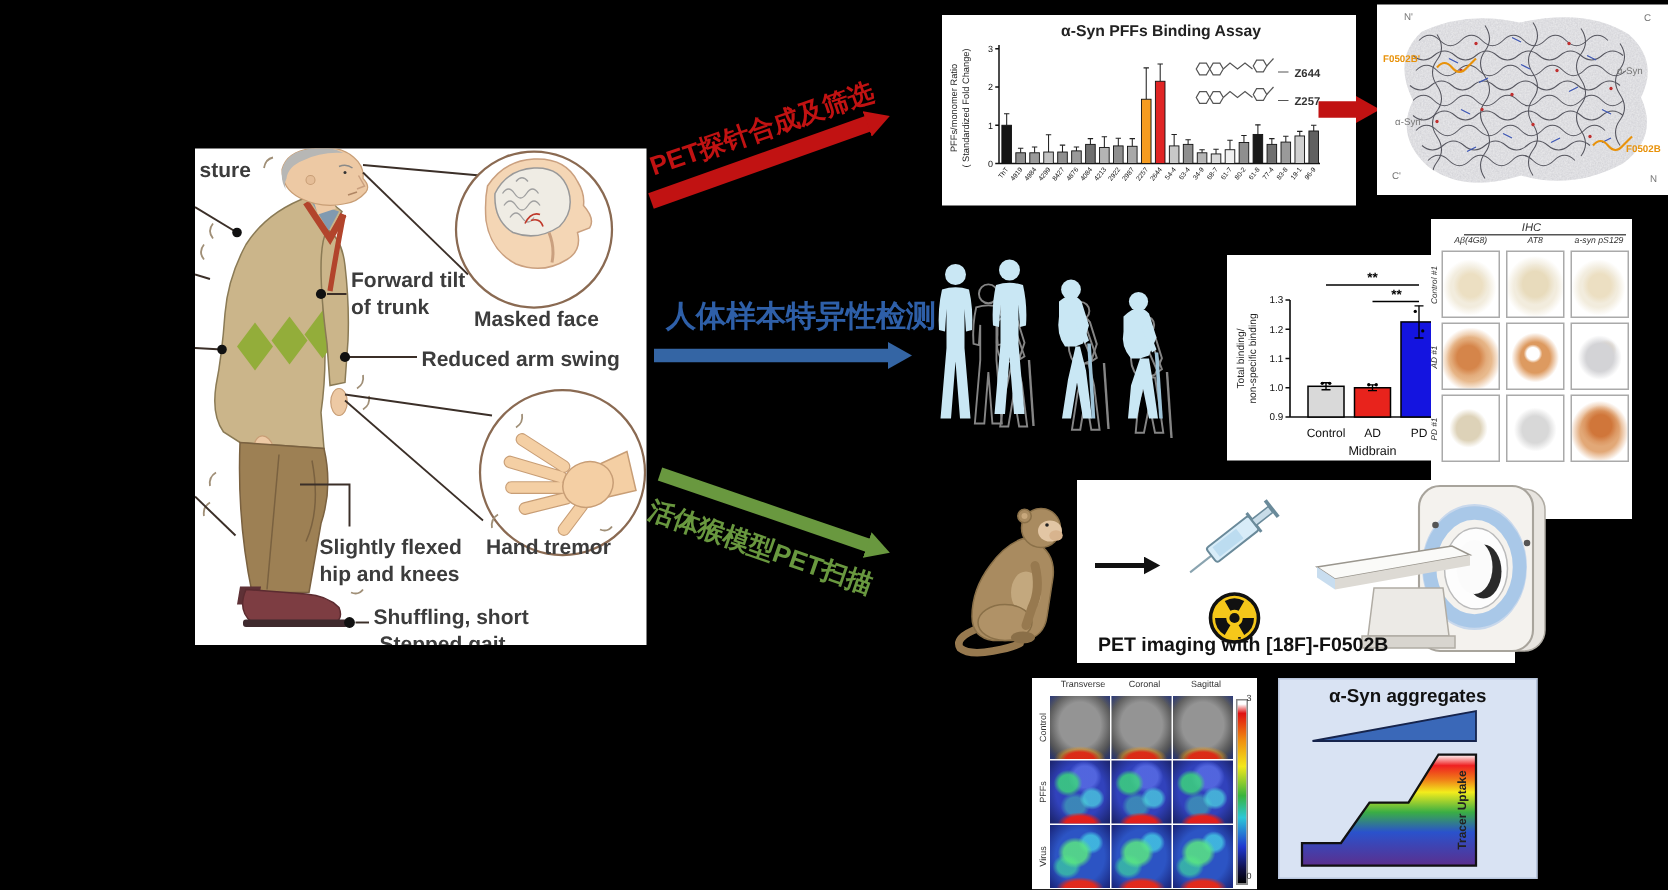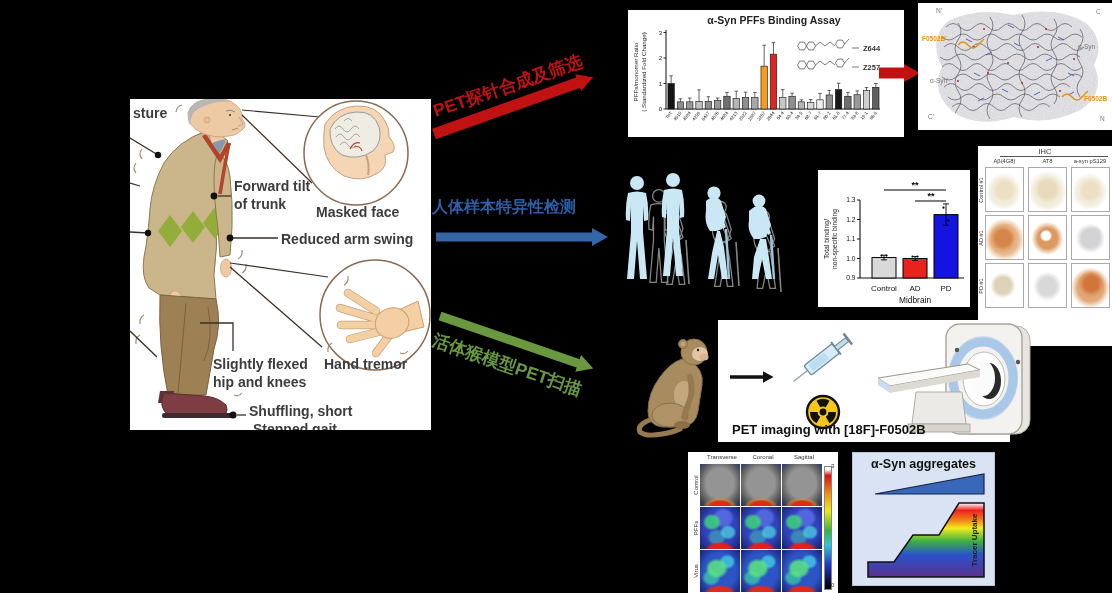--- a/index.html
+++ b/index.html
@@ -344,21 +344,21 @@
         <text x="4" y="38" fill="#e8920a" font-weight="bold">F0502B'</text>
         <text x="160" y="46">α-Syn</text>
         <text x="12" y="80">α-Syn'</text>
         <text x="166" y="98" fill="#e8920a" font-weight="bold">F0502B</text>
         <text x="10" y="116">C'</text>
         <text x="182" y="118">N</text>
       </g>
     </svg>
   </div>
 
-  <div class="flowtext" style="left:432px;top:197px;font-size:16px;color:#2e5fa8;">人体样本特异性检测</div>
+  <div class="flowtext" style="left:432px;top:197px;font-size:20px;color:#2e5fa8;padding-left:12px;">人体样本特异性检测</div>
   <svg style="position:absolute;left:432px;top:226px;" width="188" height="22">
     <defs>
       <marker id="mb2" markerUnits="userSpaceOnUse" markerWidth="18" markerHeight="18" refX="2" refY="9" orient="auto">
           <path d="M0,0 L16,9 L0,18 Z" fill="#3465a4"></path>
         </marker>
     </defs>
     <line x1="4" y1="11" x2="162" y2="11" stroke="#3465a4" stroke-width="9" marker-end="url(#mb2)"></line>
   </svg>
 
   <svg style="position:absolute;left:616px;top:172px;" width="192" height="132" viewBox="0 0 192 132">
@@ -437,21 +437,21 @@
           <text x="128" y="121" font-size="8" fill="#111" text-anchor="middle">PD</text>
           <line x1="66" y1="20" x2="128" y2="20" stroke="#000" stroke-width="1"></line>
           <text x="97" y="18" font-size="9" font-weight="bold" fill="#000" text-anchor="middle">**</text>
           <line x1="97" y1="31" x2="128" y2="31" stroke="#000" stroke-width="1"></line>
           <text x="113" y="29" font-size="9" font-weight="bold" fill="#000" text-anchor="middle">**</text>
           <text x="97" y="133" font-size="8.4" fill="#111" text-anchor="middle">Midbrain</text>
         </g>
     </svg>
   </div>
 
-  <div class="panel" style="left:978px;top:146px;width:134px;height:200px;">
+  <div class="panel" style="left:954px;top:146px;width:134px;height:200px;font-style:italic;">
     <div class="lbl" style="left:0;right:0;top:1px;text-align:center;font-size:7.5px;">IHC</div>
     <div style="position:absolute;left:22px;right:4px;top:10px;border-top:1px solid #555;"></div>
     <div class="lbl" style="left:7px;top:12px;width:39px;text-align:center;font-size:5.8px;">Aβ(4G8)</div>
     <div class="lbl" style="left:50px;top:12px;width:39px;text-align:center;font-size:5.8px;">AT8</div>
     <div class="lbl" style="left:90px;top:12px;width:44px;text-align:center;font-size:5.8px;">a-syn pS129</div>
     <div class="lbl" style="left:-17px;top:41px;width:40px;text-align:center;font-size:5.5px;transform:rotate(-90deg);">Control #1</div>
     <div class="lbl" style="left:-17px;top:89px;width:40px;text-align:center;font-size:5.5px;transform:rotate(-90deg);">AD #1</div>
     <div class="lbl" style="left:-17px;top:137px;width:40px;text-align:center;font-size:5.5px;transform:rotate(-90deg);">PD #1</div>
     <div class="ihc-grid" id="ihc-grid">
         <div class="ihc-cell pale"></div>
@@ -553,21 +553,21 @@
         <div class="sc pff"></div>
         <div class="sc vir"></div>
         <div class="sc vir"></div>
         <div class="sc vir"></div>
       </div>
     <div class="cbar"></div>
     <div class="lbl" style="left:143px;top:11px;font-size:6px;">3</div>
     <div class="lbl" style="left:143px;top:130px;font-size:6px;">0</div>
   </div>
 
-  <div class="panel" style="left:852px;top:452px;width:143px;height:134px;background:#d9e3f3;border:1px solid #b8c6dd;box-sizing:border-box;">
+  <div class="panel" style="left:852px;top:452px;width:173px;height:134px;background:#d9e3f3;border:1px solid #b8c6dd;box-sizing:border-box;">
     <div style="position:absolute;left:0;right:0;top:4px;text-align:center;font-size:12.5px;font-weight:bold;color:#111;">α-Syn aggregates</div>
     <svg style="position:absolute;left:0;top:0;" width="145" height="132" viewBox="0 0 145 132">
       <defs>
         <linearGradient id="rain" x1="0" y1="50" x2="0" y2="124" gradientUnits="userSpaceOnUse">
           <stop offset="0" stop-color="#ffffff"></stop>
             <stop offset="0.1" stop-color="#ef2020"></stop>
             <stop offset="0.22" stop-color="#f07818"></stop>
           <stop offset="0.34" stop-color="#f3ec1c"></stop>
             <stop offset="0.52" stop-color="#3aae44"></stop>
             <stop offset="0.7" stop-color="#2a52cc"></stop>

